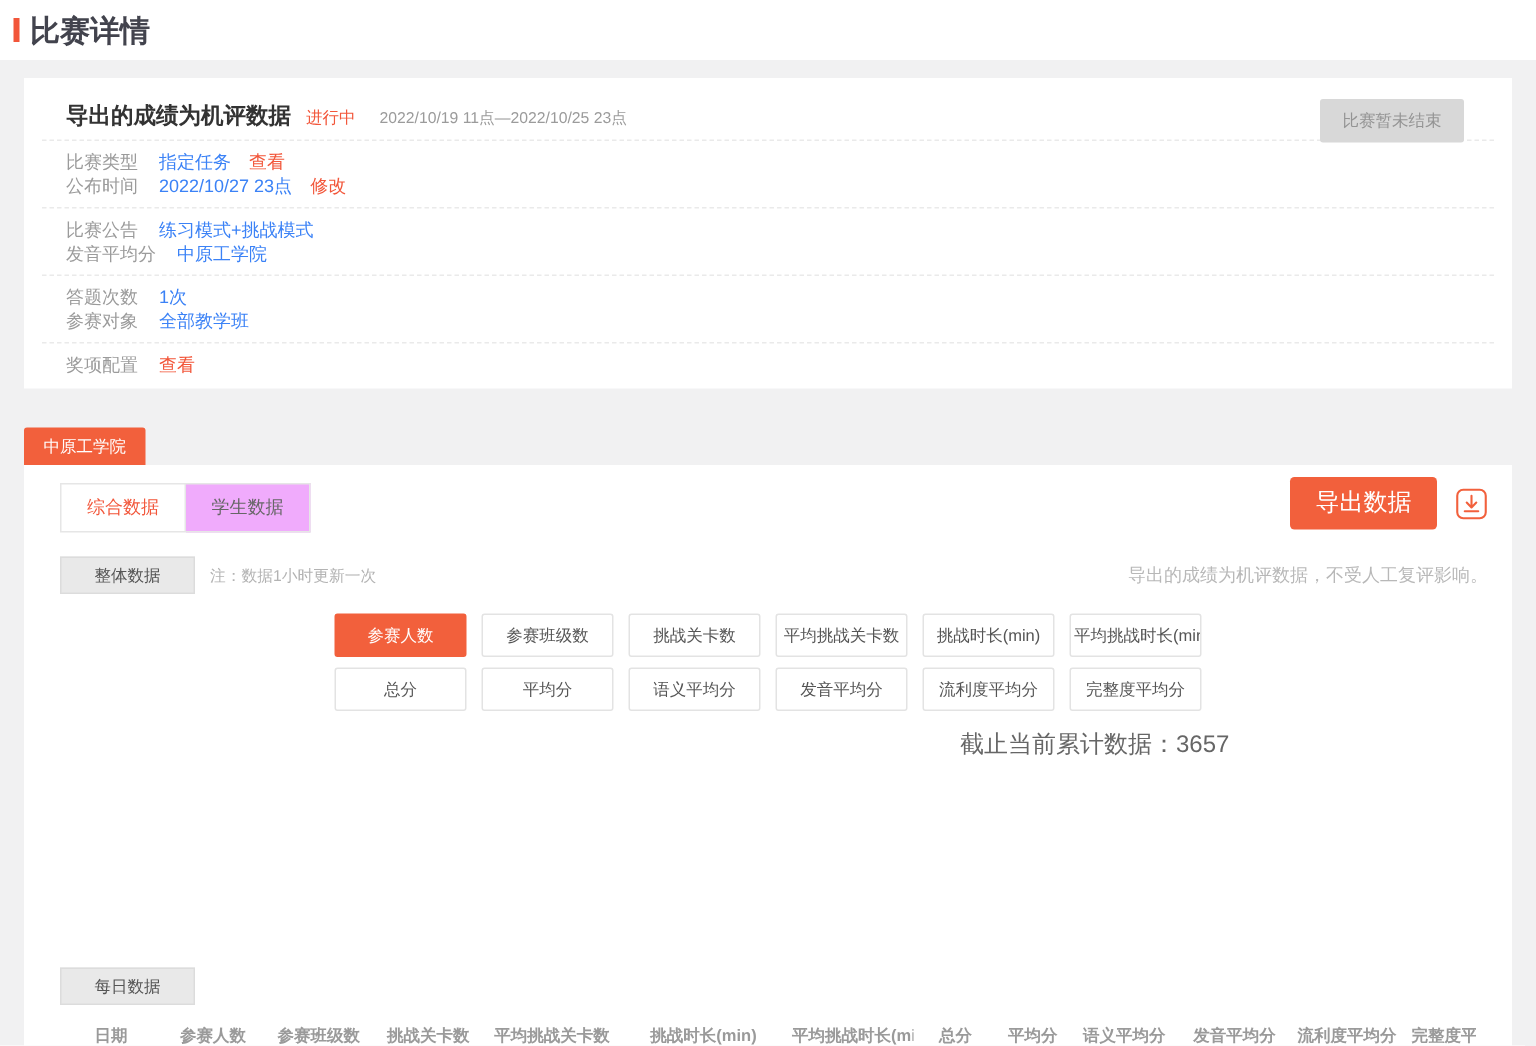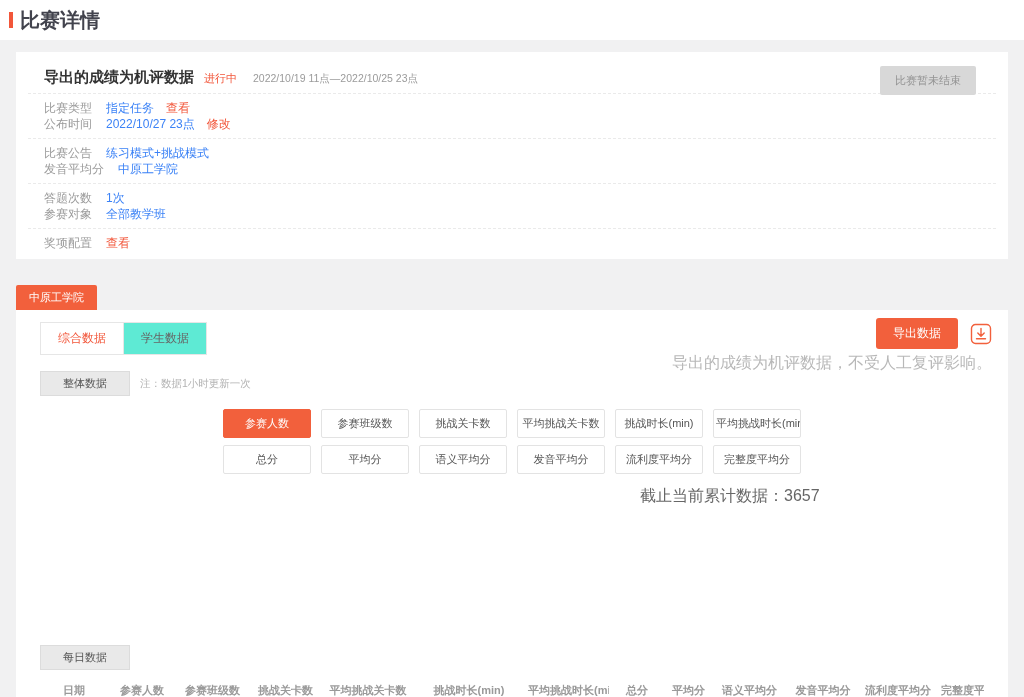--- a/index.html
+++ b/index.html
@@ -30,30 +30,30 @@
   .f-value { color:#3b82f6; }
   .link { color:#f2563a; margin-left:12px; cursor:pointer; }
   .notice-text { color:#555; font-size:11.5px; line-height:15px; }
 
   
   .section { margin:26px 16px 0; }
   .school-tab { display:inline-block; background:#f2603c; color:#fff; font-size:11px;
     padding:5px 13px; border-radius:2px 2px 0 0; cursor:pointer; }
   .panel { position:relative; background:#fff; padding:12px 24px 0; min-height:426px; }
   .tabs { display:flex; }
-  .tab { font-size:12px; padding:7px 17px; border:1px solid #e6e6e6; background:#5eead4;
+  .tab { font-size:12px; padding:7px 17px; border:1px solid #e6e6e6; background:#f0abfc;
     color:#666; cursor:pointer; }
   .tab + .tab { border-left:none; }
   .tab.active { background:#fff; color:#f2563a; }
   .export-wrap { position:absolute; top:8px; right:16px; text-align:right; }
   .export-row { display:flex; align-items:center; justify-content:flex-end; }
-  .export-button { background:#f2603c; color:#fff; border:none; font-size:12px;
+  .export-button { background:#f2603c; color:#fff; border:none; font-size:16px;
     padding:7px 17px; border-radius:3px; cursor:pointer; }
   .dl-icon { margin-left:12px; cursor:pointer; display:inline-flex; }
-  .export-note { font-size:16px; color:#b8b8b8; margin-top:4px; }
+  .export-note { font-size:12px; color:#b8b8b8; margin-top:22px; }
   .chip { display:inline-block; background:#e9e9e9; border:1px solid #dcdcdc; color:#555;
     font-size:11px; padding:4px 22px; }
   .overall-row { margin-top:16px; display:flex; align-items:center; }
   .overall-note { font-size:10.5px; color:#b3b3b3; margin-left:10px; }
   .metric-grid { width:578px; margin:13px auto 0; display:grid;
     grid-template-columns:repeat(6,88px); gap:7px 10px; }
   .metric { font-size:11px; padding:6px 2px; text-align:center; border:1px solid #e3e3e3;
     background:#fff; color:#555; border-radius:2px; cursor:pointer; white-space:nowrap; overflow:hidden; }
   .metric.active { background:#f2603c; border-color:#f2603c; color:#fff; }
   .cumulative { margin:12px 0 0 600px; font-size:16px; color:#666; }

